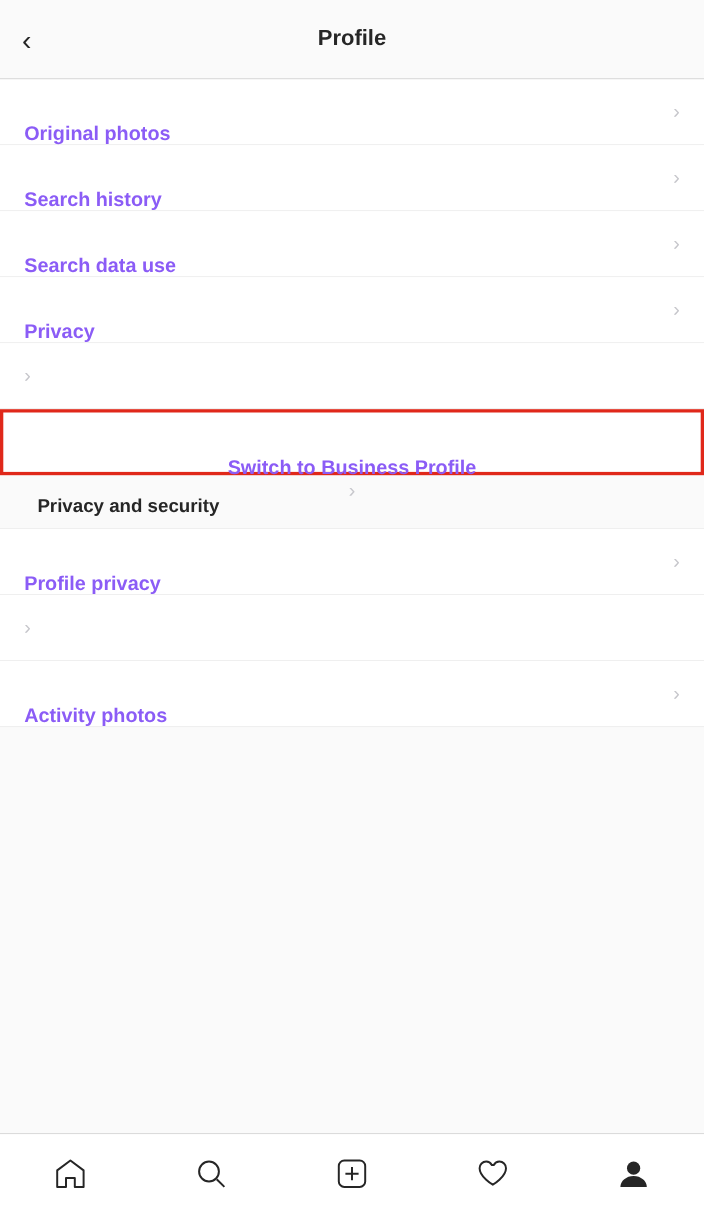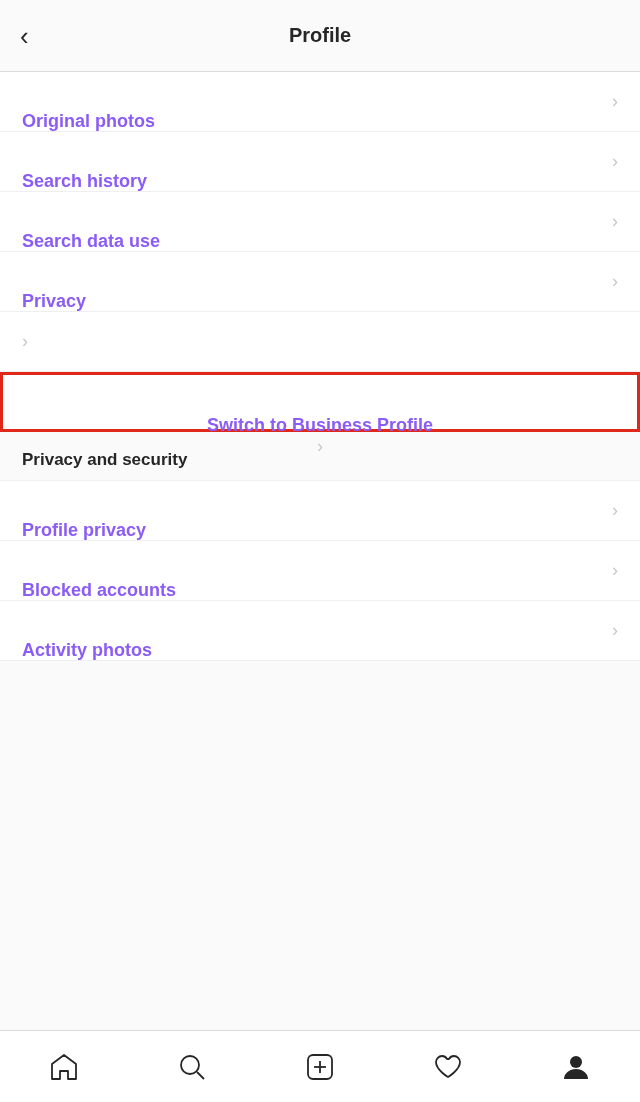--- a/index.html
+++ b/index.html
@@ -84,20 +84,21 @@
     .section-header {
       padding: 18px 22px 10px 22px;
       background: #fafafa;
       border-bottom: 1px solid #efefef;
     }
 
     .section-header-text {
       font-size: 17px;
       font-weight: 700;
       color: #262626;
+      margin-left: 12px;
     }
 
     
     .bottom-nav {
       position: absolute;
       bottom: 0;
       left: 0;
       width: 640px;
       height: 72px;
       background: #ffffff;
@@ -158,21 +159,20 @@
 <div class="section-header">
   <span class="section-header-text">Privacy and security</span>
 </div>
 
 <ul class="menu-list">
   <li class="menu-item">
     <span class="menu-item-label">Profile privacy</span>
     <span class="menu-item-chevron">›</span>
   </li>
   <li class="menu-item">
-    <span class="menu-item-label">Blocked accounts</span>
     <span class="menu-item-chevron">›</span>
   </li>
   <li class="menu-item">
     <span class="menu-item-label">Activity photos</span>
     <span class="menu-item-chevron">›</span>
   </li>
 </ul>
 
 <nav class="bottom-nav">
   <div class="nav-item">

